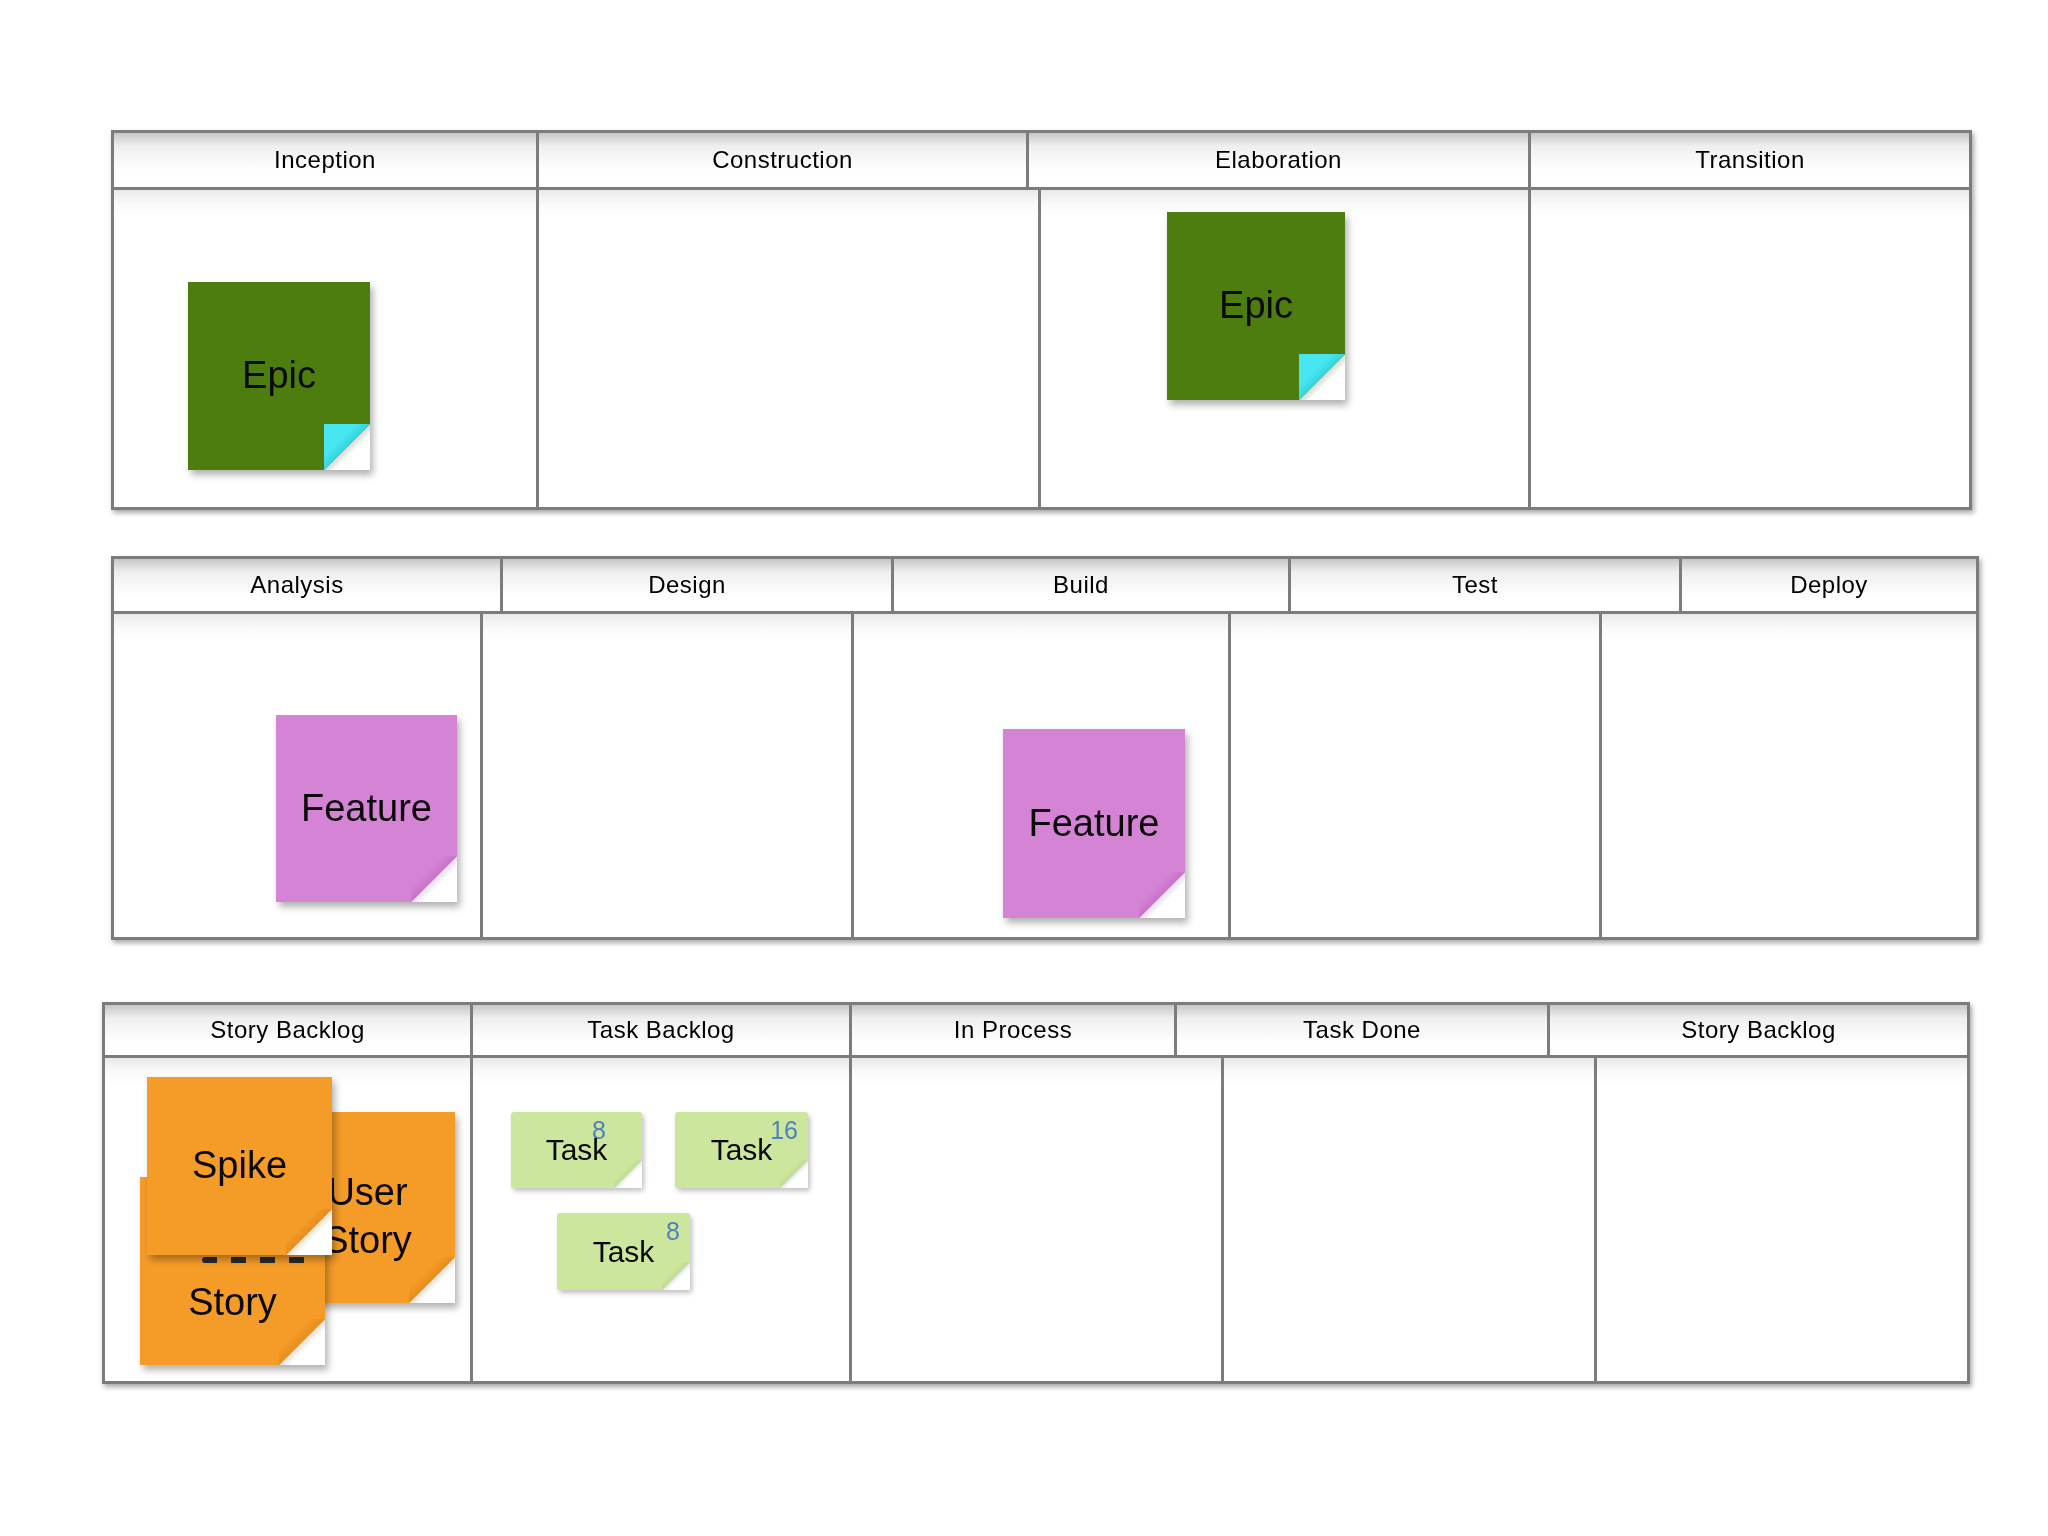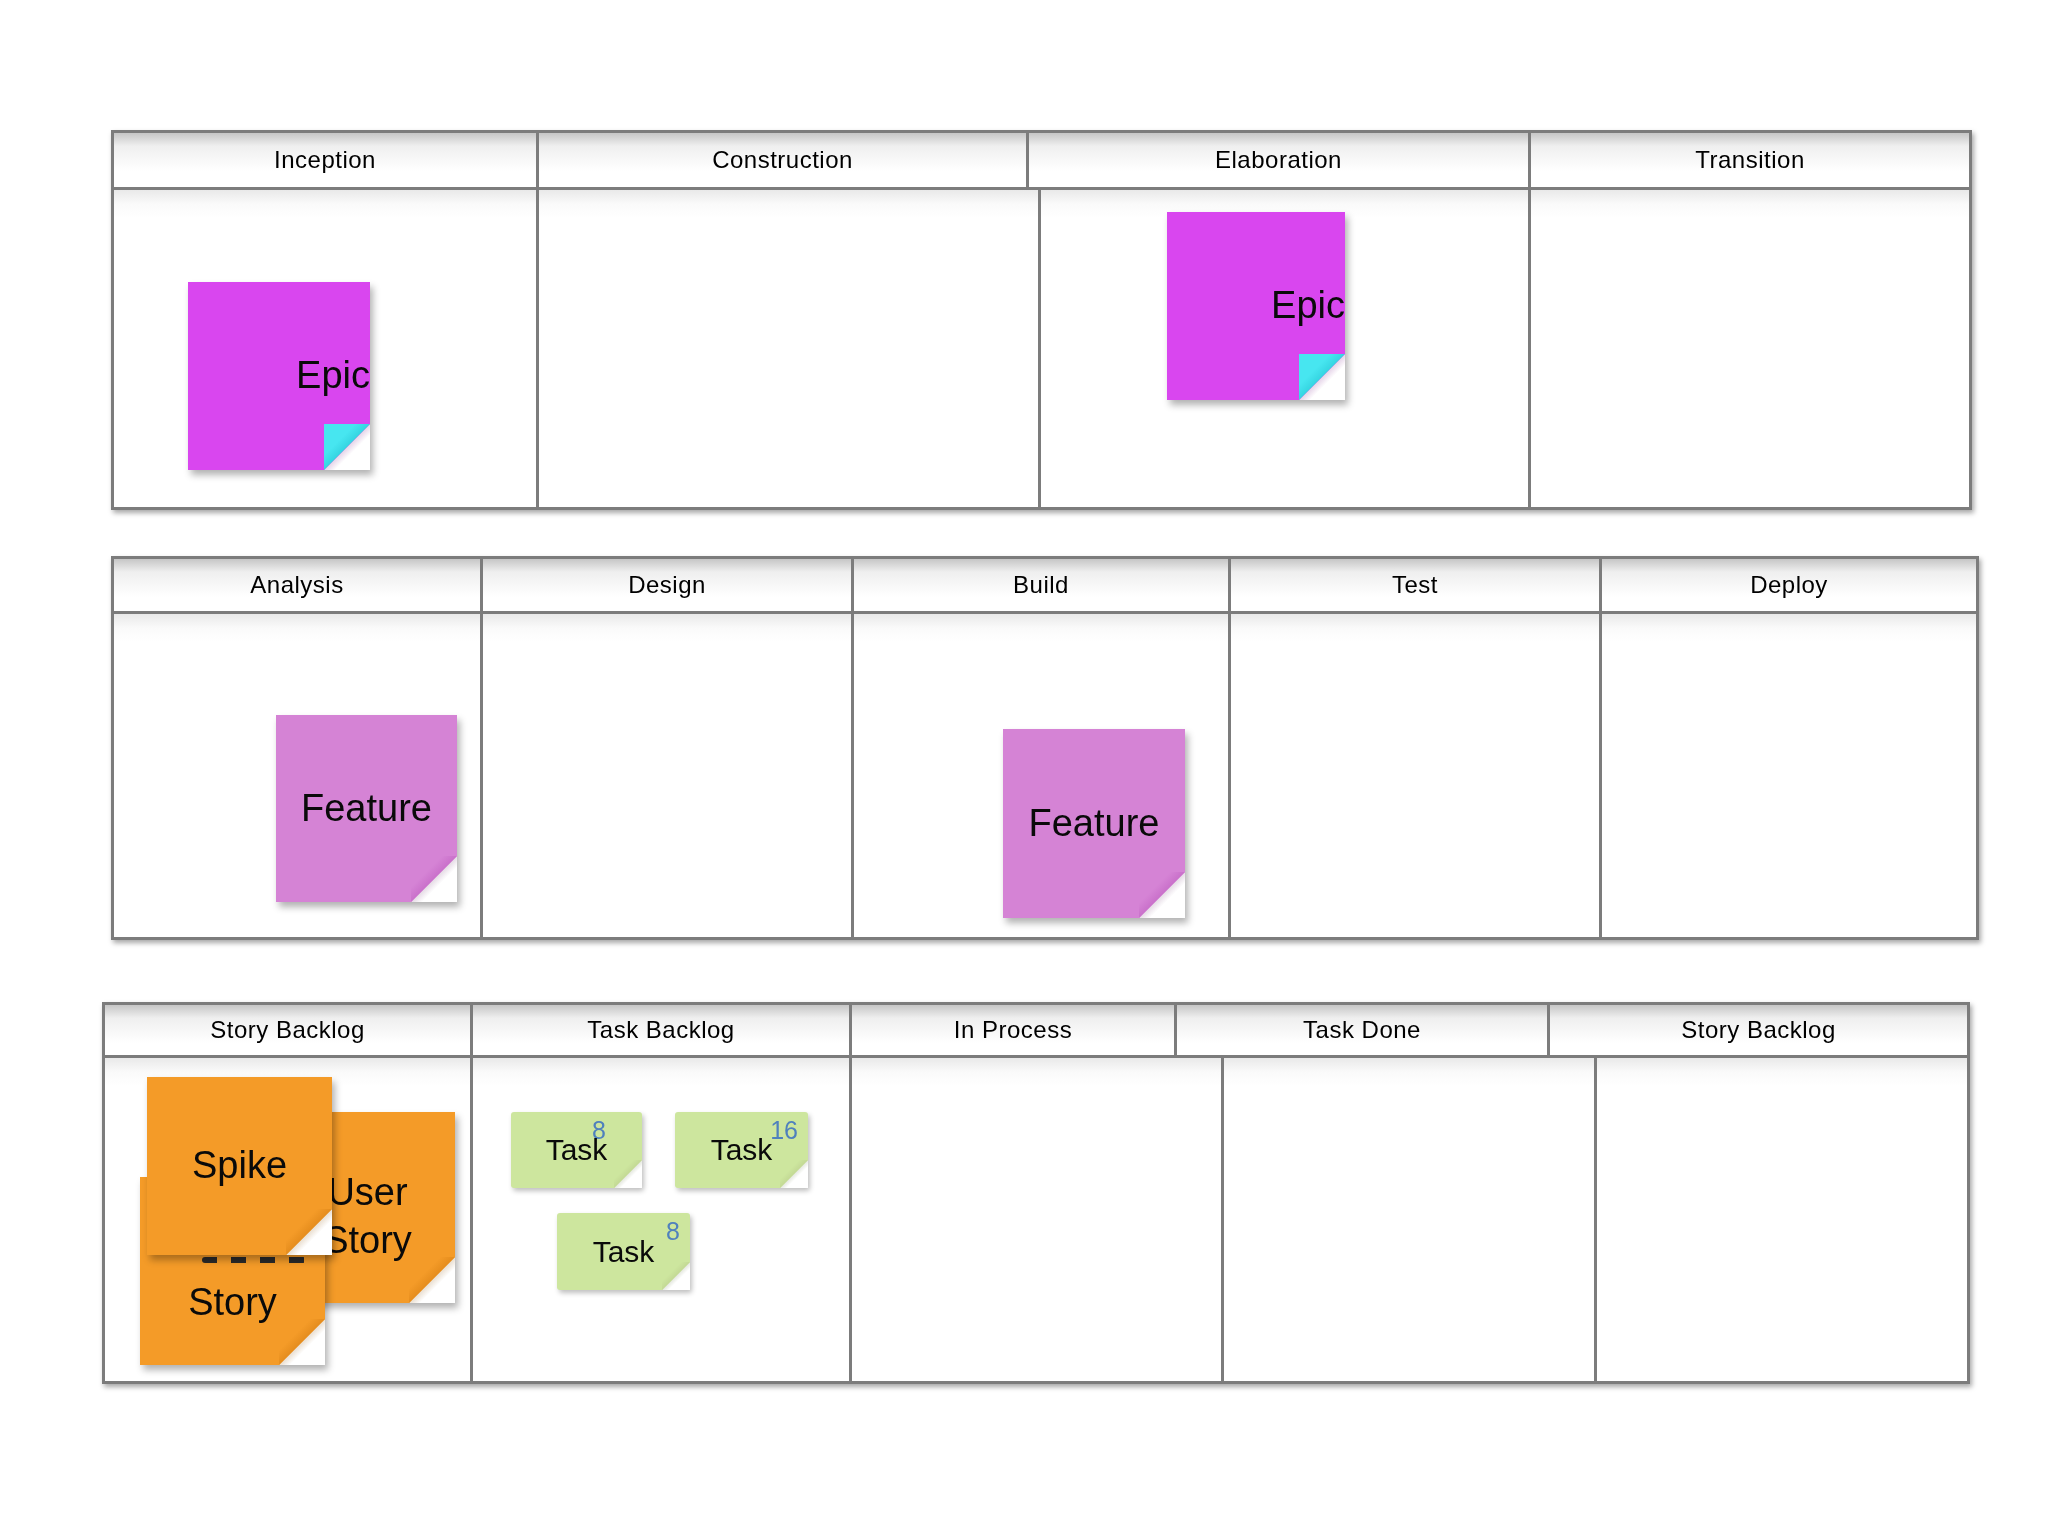--- a/index.html
+++ b/index.html
@@ -17,36 +17,36 @@
         font-size:24px; letter-spacing:.5px; }
   .th + .th { border-left:3px solid #7c7c7c; }
   .th.last, .td.last { flex:1; }
   .tbody { display:flex; flex:1;
            background:linear-gradient(180deg,#e9e9e9 0px,#fafafa 14px,#ffffff 28px); }
   .td + .td { border-left:3px solid #7c7c7c; }
 
   #tbl-phases       { left:111px; top:130px;  width:1861px; height:380px; }
   #tbl-phases .thead      { height:57px; }
   #tbl-disciplines  { left:111px; top:556px;  width:1868px; height:384px; }
-  #tbl-disciplines .thead { height:55px; }
+  #tbl-disciplines .thead { height:55px;gap:20px; }
   #tbl-kanban       { left:102px; top:1002px; width:1868px; height:382px; }
   #tbl-kanban .thead      { height:53px; }
 
   
   .note { position:absolute; display:flex; align-items:center; justify-content:center;
           text-align:center; font-size:38px; line-height:1.25; color:#0a0a0a;
           box-shadow:3px 5px 7px rgba(0,0,0,.30); z-index:2; }
   .note .curl-under, .note .curl-flap {
           position:absolute; right:0; bottom:0; width:46px; height:46px; }
   .note .curl-under { background:linear-gradient(135deg, rgba(0,0,0,.40) 4%, #ffffff 62%);
           clip-path:polygon(100% 0, 100% 100%, 0 100%); }
   .note .curl-flap  { background:linear-gradient(135deg, var(--f1) 34%, var(--f2) 66%, var(--f3) 90%, #2e2e2e 100%);
           clip-path:polygon(0 0, 100% 0, 0 100%); }
 
-  .note.cyan   { background:#d946ef;justify-content:flex-end; --f1:#47e6f0; --f2:#23c3d2; --f3:#0e7f91; }
+  .note.cyan   { background:#4d7c0f; --f1:#47e6f0; --f2:#23c3d2; --f3:#0e7f91; }
   .note.purple { background:#d583d5; --f1:#d583d5; --f2:#be5ec0; --f3:#7c2f86; }
   .note.orange { background:#f49b28; --f1:#f49b28; --f2:#d67e12; --f3:#6e4a10; }
   .note.green  { background:#cde69e; --f1:#cde69e; --f2:#b9cb8b; --f3:#87935f;
                  border-radius:3px; font-size:30px;
                  box-shadow:2px 3px 5px rgba(0,0,0,.25); }
   .note.green .curl-under, .note.green .curl-flap { width:28px; height:28px; }
 
   
   #n-epic1 { left:188px;  top:282px; width:182px; height:188px; }
   #n-epic2 { left:1167px; top:212px; width:178px; height:188px; }

